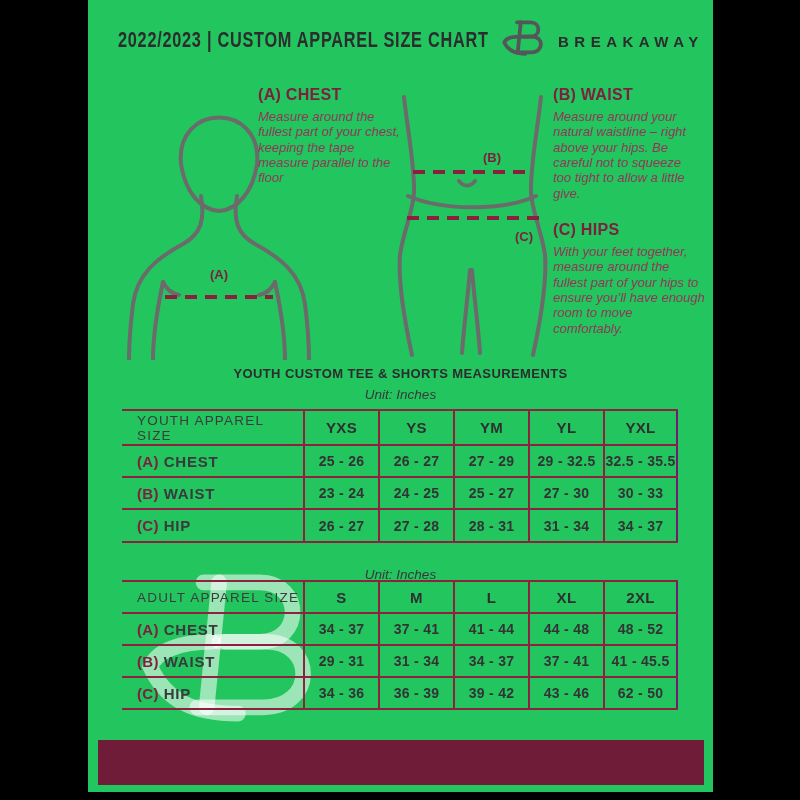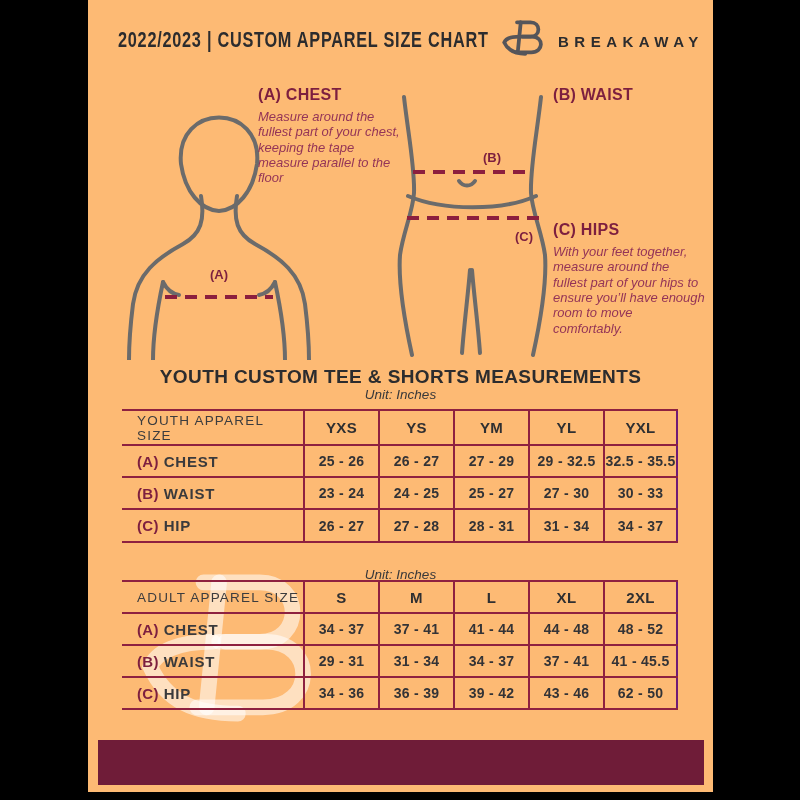--- a/index.html
+++ b/index.html
@@ -1,18 +1,18 @@
 <!DOCTYPE html>
 <html><head>
 <meta charset="utf-8">
 <style>
   html,body{margin:0;padding:0;background:#000;}
   .canvas{position:relative;width:800px;height:800px;background:#000;overflow:hidden;
           font-family:"Liberation Sans",sans-serif;}
-  .page{position:absolute;left:88px;top:0;width:625px;height:792px;background:#fdba74;}
+  .page{position:absolute;left:88px;top:0;width:625px;height:792px;background:#22c55e;}
 
   
   .hdr-title{position:absolute;left:30px;top:27px;font-size:22px;font-weight:700;
              color:#2c2c2e;letter-spacing:1px;white-space:nowrap;
              transform:scaleX(0.74);transform-origin:left center;}
   .logo{position:absolute;left:414px;top:14px;width:48px;height:48px;color:#55555a;}
   .brand{position:absolute;left:470px;top:33px;font-size:15px;font-weight:700;
          color:#2c2c2e;letter-spacing:5.5px;white-space:nowrap;}
 
   
@@ -25,21 +25,21 @@
 
   
   .fig{position:absolute;}
   .fig-1{left:25px;top:78px;}
   .fig-2{left:305px;top:93px;}
   .body-line{fill:none;stroke:#6b6b6b;stroke-width:4;stroke-linecap:round;}
   .dash{stroke:#8c1f3e;stroke-width:4;stroke-dasharray:12 8;fill:none;}
   .fig-label{font-family:"Liberation Sans",sans-serif;font-size:13px;font-weight:700;fill:#7d1f3f;}
 
   
-  .tbl-title{position:absolute;left:0;width:625px;text-align:center;font-size:19px;
+  .tbl-title{position:absolute;left:0;width:625px;text-align:center;font-size:13px;
              font-weight:700;color:#2c2c2e;letter-spacing:.4px;}
   .tbl-unit{position:absolute;left:0;width:625px;text-align:center;font-size:13.5px;
             font-style:italic;color:#38383a;}
   .sizetable{position:absolute;left:34px;width:556px;border-top:2px solid #8e2140;}
   .trow{display:grid;grid-template-columns:181px 75px 75px 75px 75px 75px;
         border-bottom:2px solid #8e2140;height:30px;}
   .trow.head-y{height:33px;}
   .cell{display:flex;align-items:center;justify-content:center;font-size:14px;
         font-weight:600;color:#333336;letter-spacing:.3px;border-left:2px solid #8e2140;}
   .cell.last{border-right:2px solid #701a75;}
@@ -100,20 +100,21 @@
       <text class="fig-label" x="99" y="69" text-anchor="middle">(B)</text>
       <text class="fig-label" x="131" y="148" text-anchor="middle">(C)</text>
     </svg>
 
     <div class="sec sec-a">
       <h3>(A) CHEST</h3>
       <p>Measure around the fullest part of your chest, keeping the tape measure parallel to the floor</p>
     </div>
     <div class="sec sec-b">
       <h3>(B) WAIST</h3>
+      <p>Measure around your natural waistline – right above your hips. Be careful not to squeeze too tight to allow a little give.</p>
     </div>
     <div class="sec sec-c">
       <h3>(C) HIPS</h3>
       <p>With your feet together, measure around the fullest part of your hips to ensure you’ll have enough room to move comfortably.</p>
     </div>
 
     <svg class="watermark" viewBox="0 0 64 64">
       <g fill="none" stroke="currentColor" stroke-width="5" stroke-linecap="round">
         <path d="M20,11 H38 C52,11 52,30 38,30 H25"></path>
         <path d="M27,30 H40 C56,30 56,51 39,51 H18"></path>

